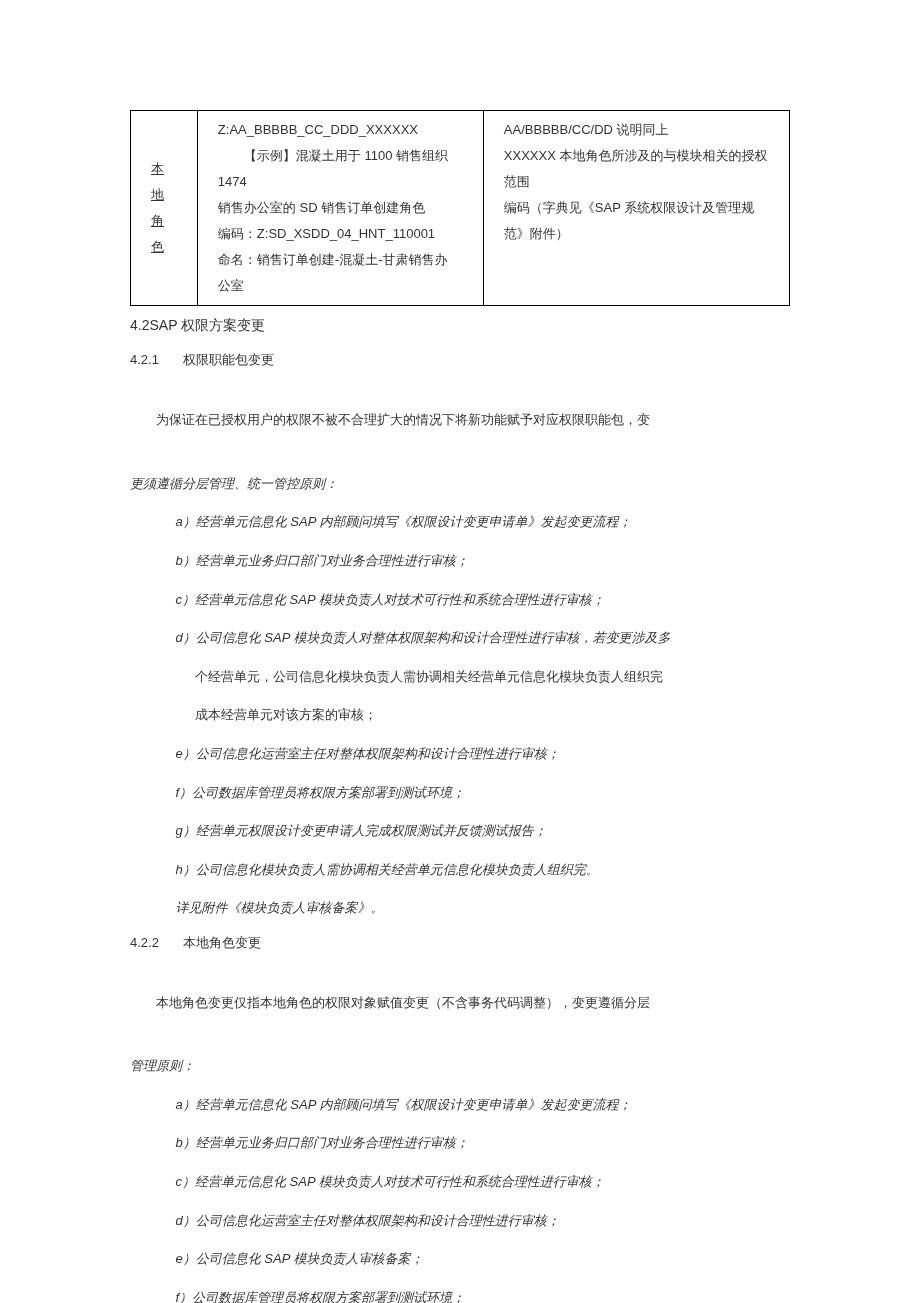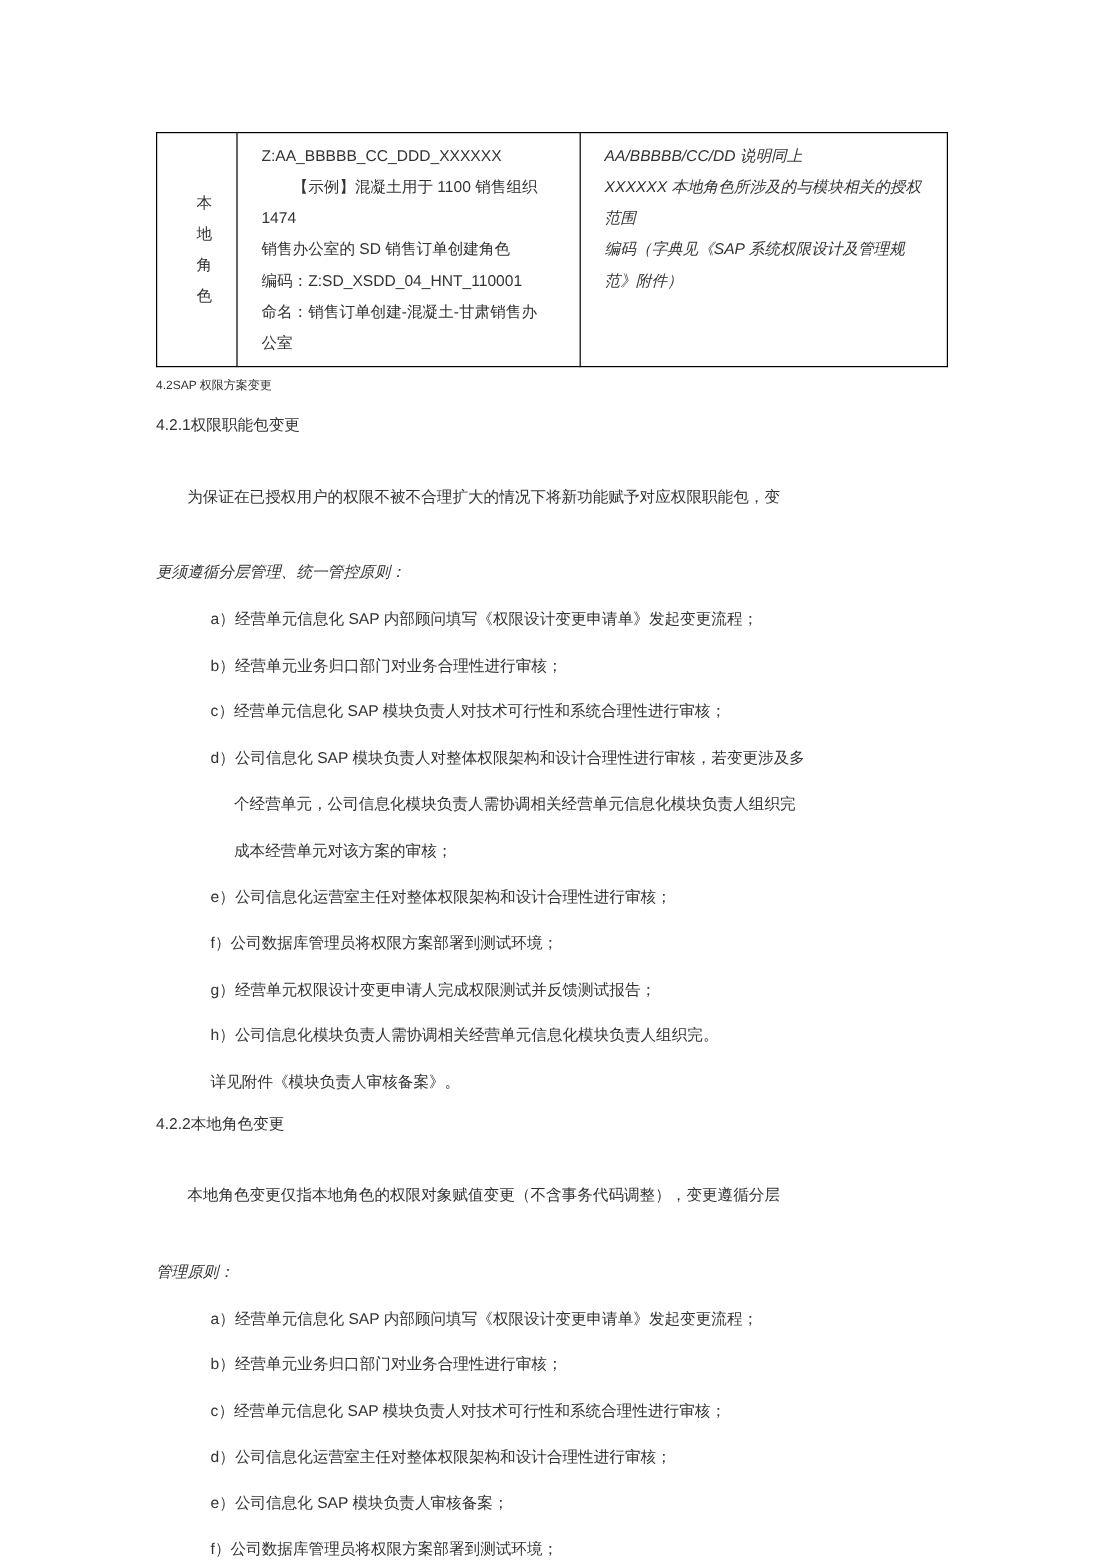--- a/index.html
+++ b/index.html
@@ -19,50 +19,52 @@
     }
     td {
       border: 1px solid #000000;
       padding: 6px 20px;
       vertical-align: top;
       font-size: 13px;
       line-height: 2.0;
     }
     td.label-cell {
       width: 68px;
-      text-align: right;
+      text-align: left;
       vertical-align: middle;
+      text-decoration: underline;
     }
     td.mid-cell { width: 290px; }
-    td.right-cell { width: 320px; font-style: italic; }
+    td.right-cell { width: 320px; }
     .section-heading {
-      font-size: 10px;
+      font-size: 14px;
       margin-top: 4px;
       margin-bottom: 14px;
     }
     .sub-heading {
       font-size: 13px;
       margin-top: 8px;
       margin-bottom: 14px;
     }
-    .sub-heading .num { display:inline-block; }
+    .sub-heading .num { display:inline-block; margin-right: 24px; }
     .para {
       font-size: 13px;
       line-height: 2.2;
       margin-bottom: 10px;
       text-indent: 2em;
       margin-top: 35px;
     }
     .para.no-indent { text-indent: 0; font-style: italic; }
     .list-item {
       font-size: 13px;
       line-height: 2.2;
       margin-bottom: 10px;
       padding-left: 3.5em;
       text-indent: 0;
+      font-style: italic;
     }
     .list-item-cont {
       font-size: 13px;
       line-height: 2.2;
       margin-bottom: 10px;
       padding-left: 5em;
       text-indent: 0;
     }
   </style>
 </head>

